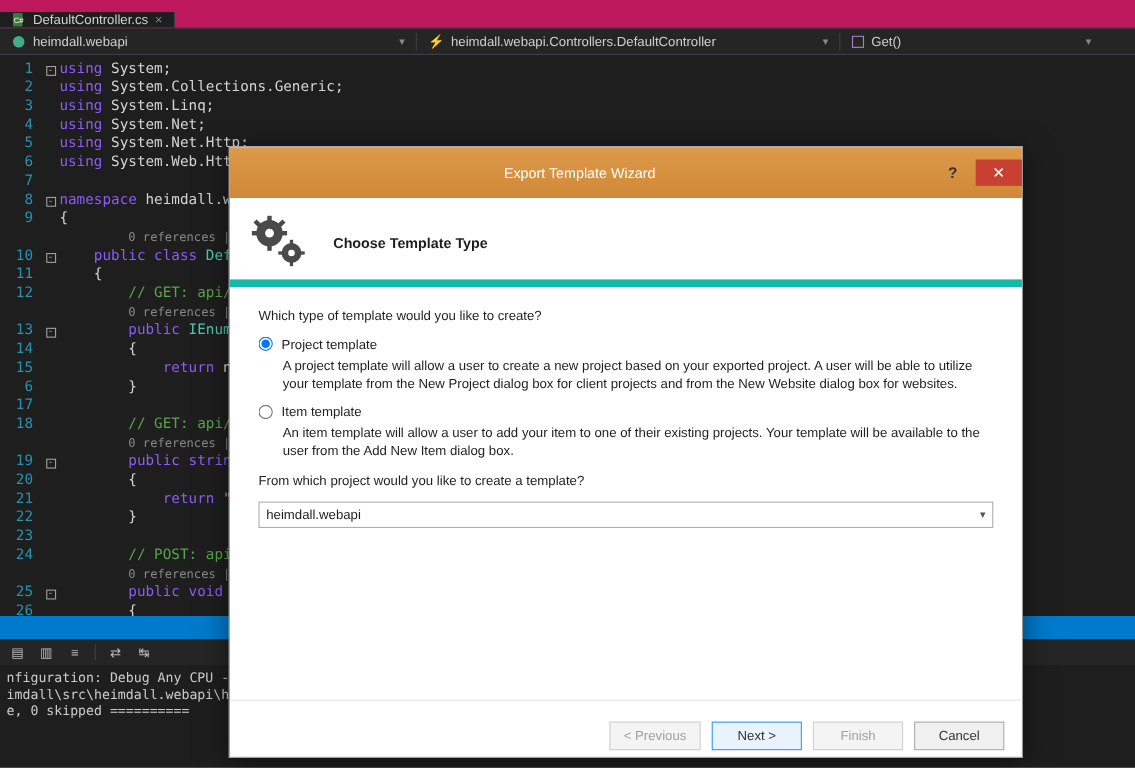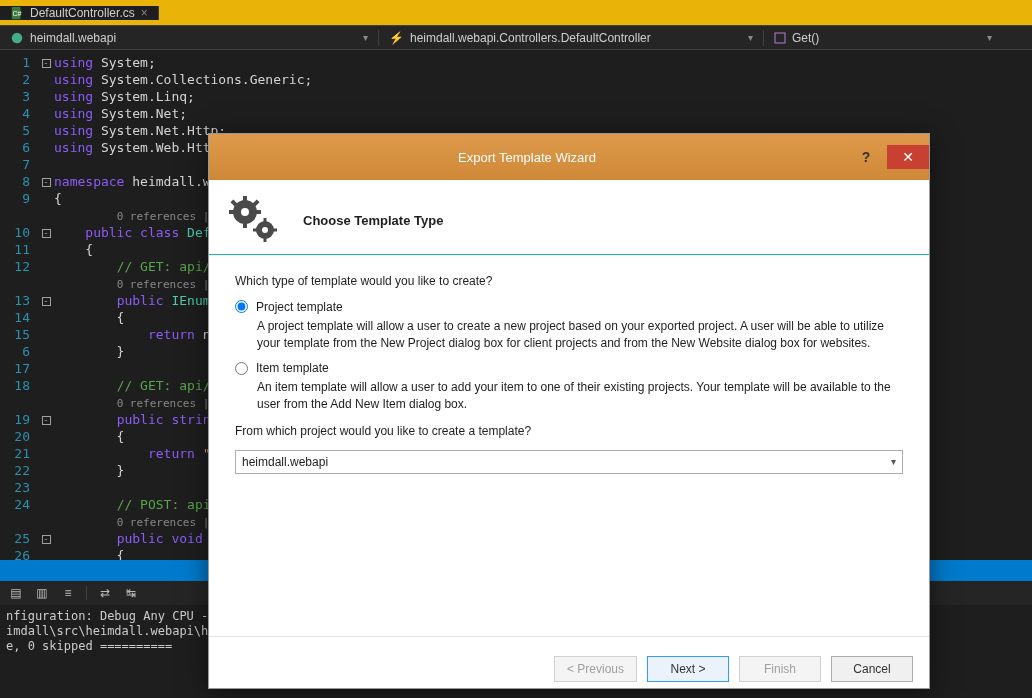--- a/index.html
+++ b/index.html
@@ -7,24 +7,24 @@
   font-family: "Segoe UI", Tahoma, sans-serif;
   background: #1e1e1e;
   color: #d4d4d4;
   width: 1032px;
   height: 698px;
   overflow: hidden;
   position: relative;
   font-size: 13px;
 }
 .tab-bar {
-  background: #eab308;
+  background: #be185d;
   height: 26px;
   display: flex;
-  align-items: center;
+  align-items: flex-end;
   border-bottom: 1px solid #3f3f46;
 }
 .tab {
   display: flex;
   align-items: center;
   padding: 0 10px;
   gap: 6px;
   background: #1e1e1e;
   color: #d0d0d0;
   font-size: 12px;
@@ -148,21 +148,21 @@
   color: #fff; font-size: 14px;
   cursor: pointer;
 }
 .wizard-title-btn.help { background: transparent; color: #333; font-weight: bold; }
 .wizard-title-btn.close { background: #c84031; }
 .wizard-header {
   display: flex;
   align-items: center;
   gap: 22px;
   padding: 16px 22px 10px 16px;
-  border-bottom: 1px solid #14b8a6;
+  border-bottom: 7px solid #14b8a6;
 }
 .wizard-gear { width: 56px; height: 48px; }
 .wizard-header h2 { font-size: 13px; font-weight: 600; color: #1e1e1e; }
 .wizard-body {
   padding: 18px 26px 10px 26px;
   color: #1e1e1e;
   font-size: 12px;
   flex: 1;
   overflow: auto;
 }

